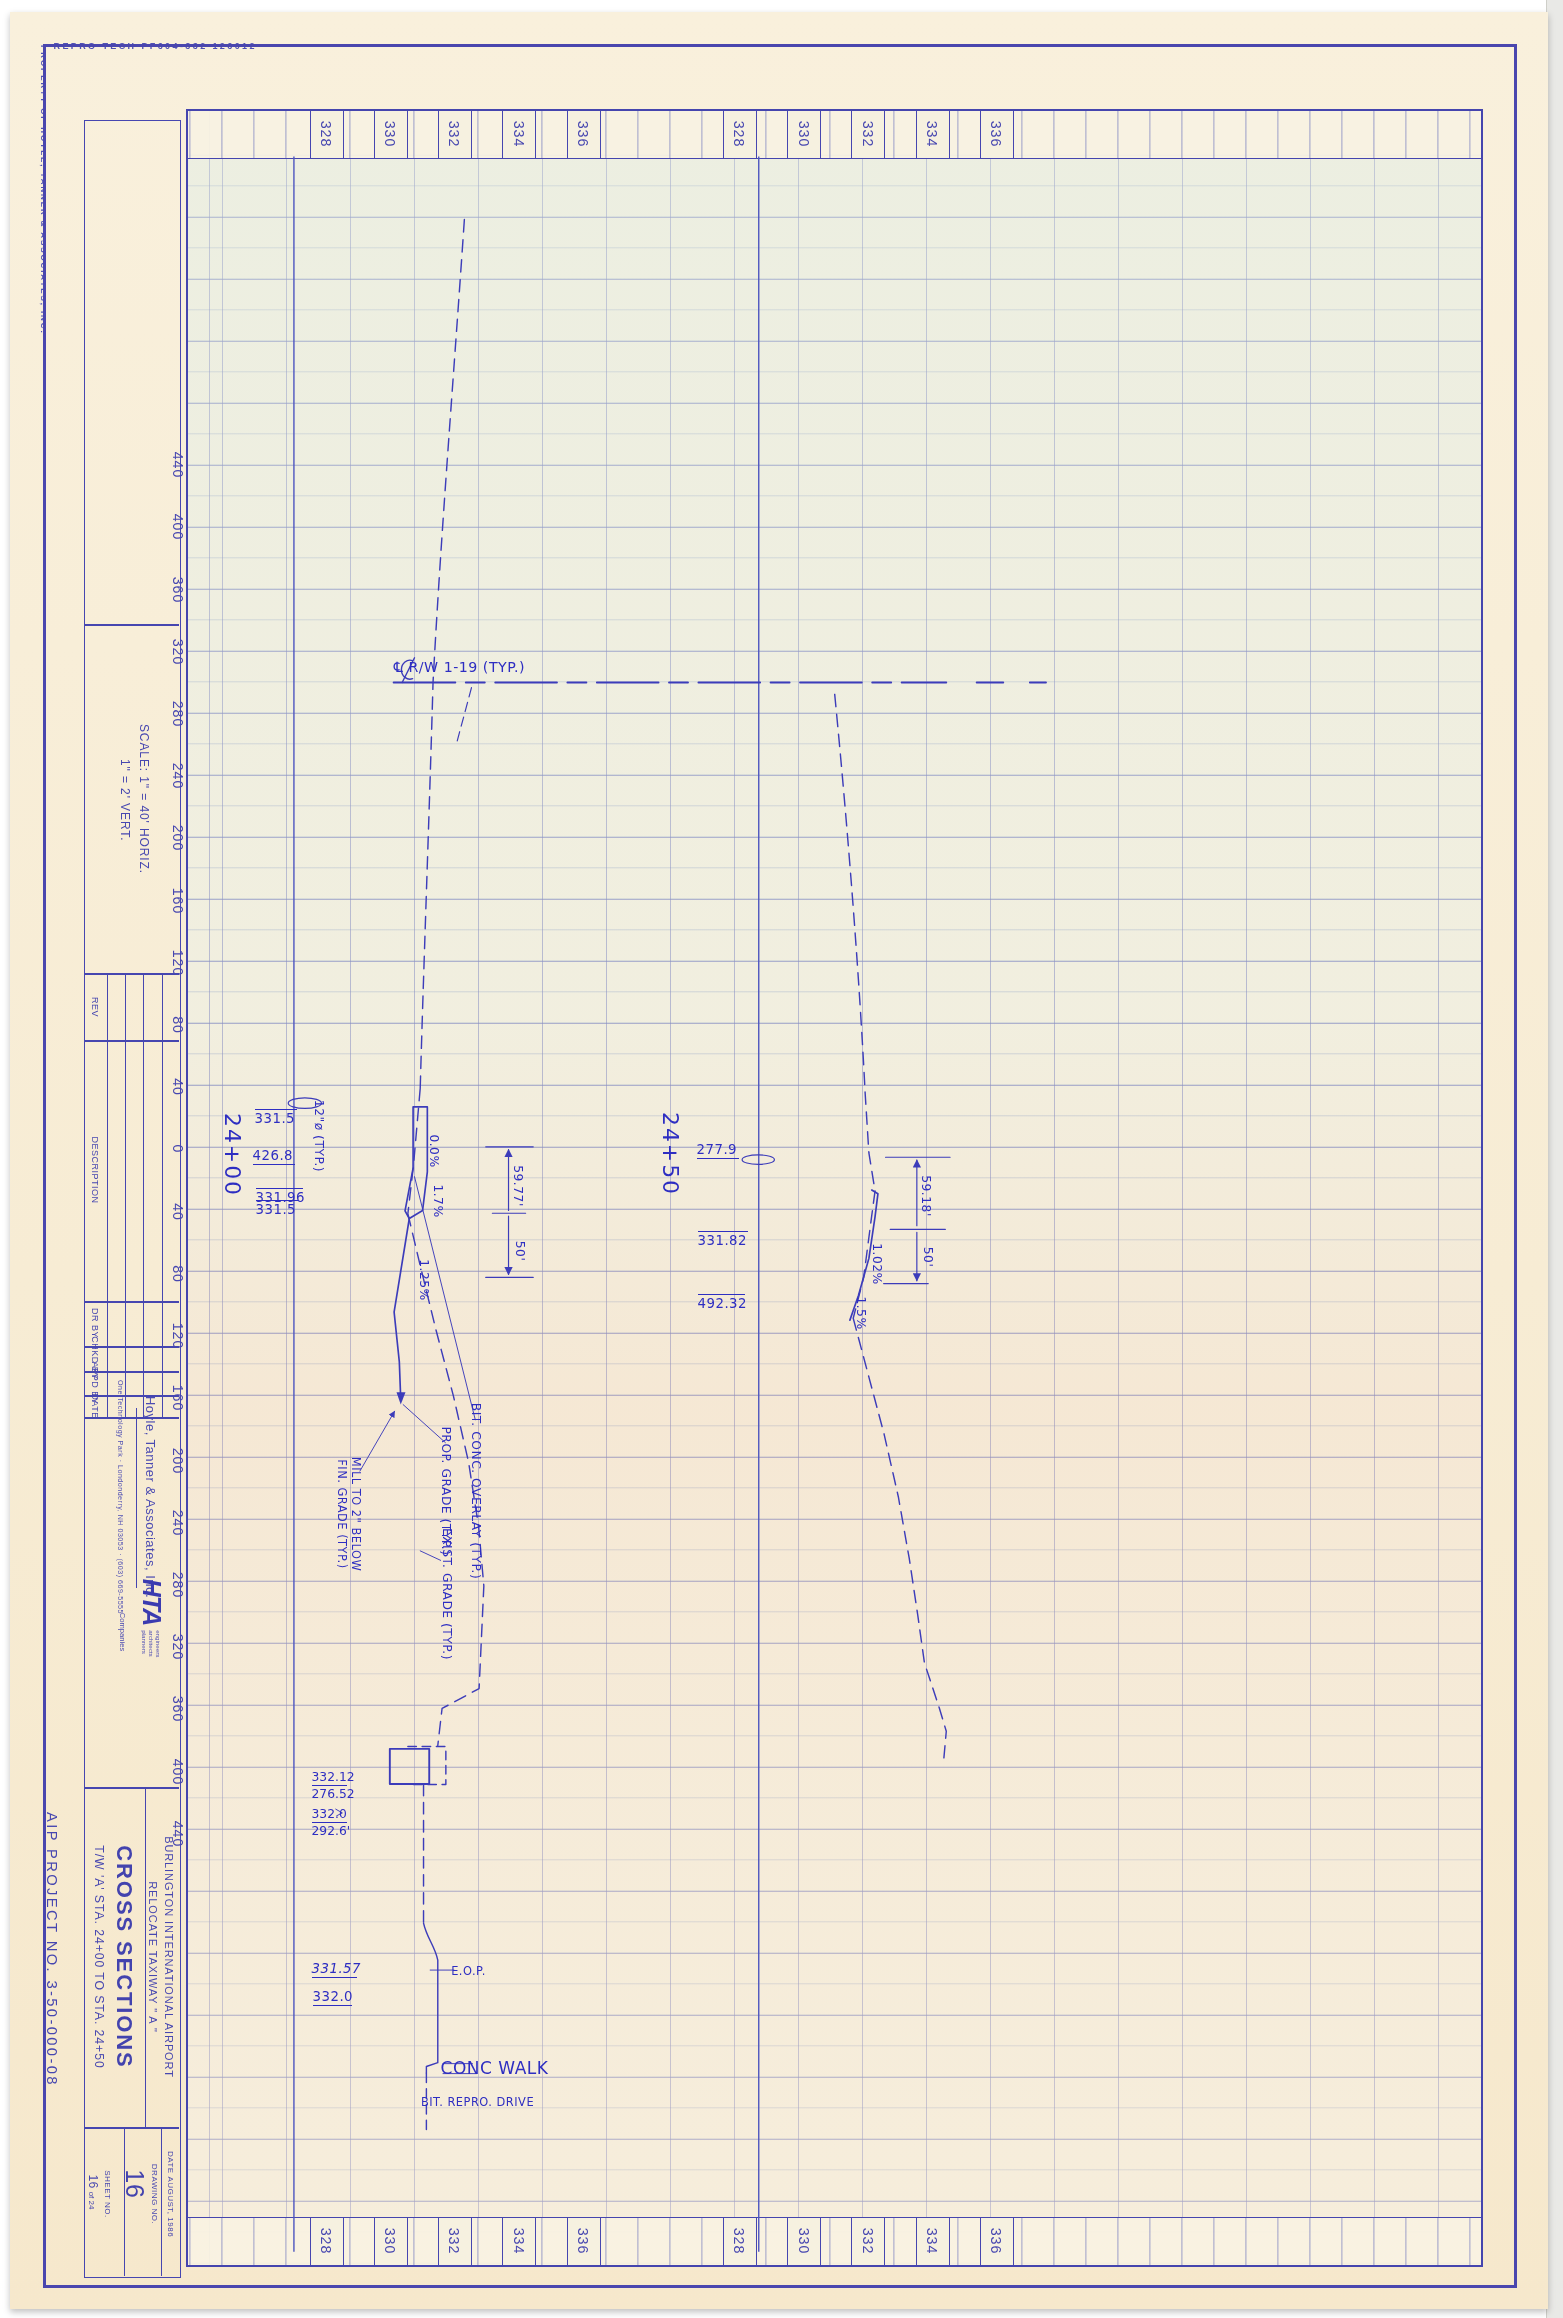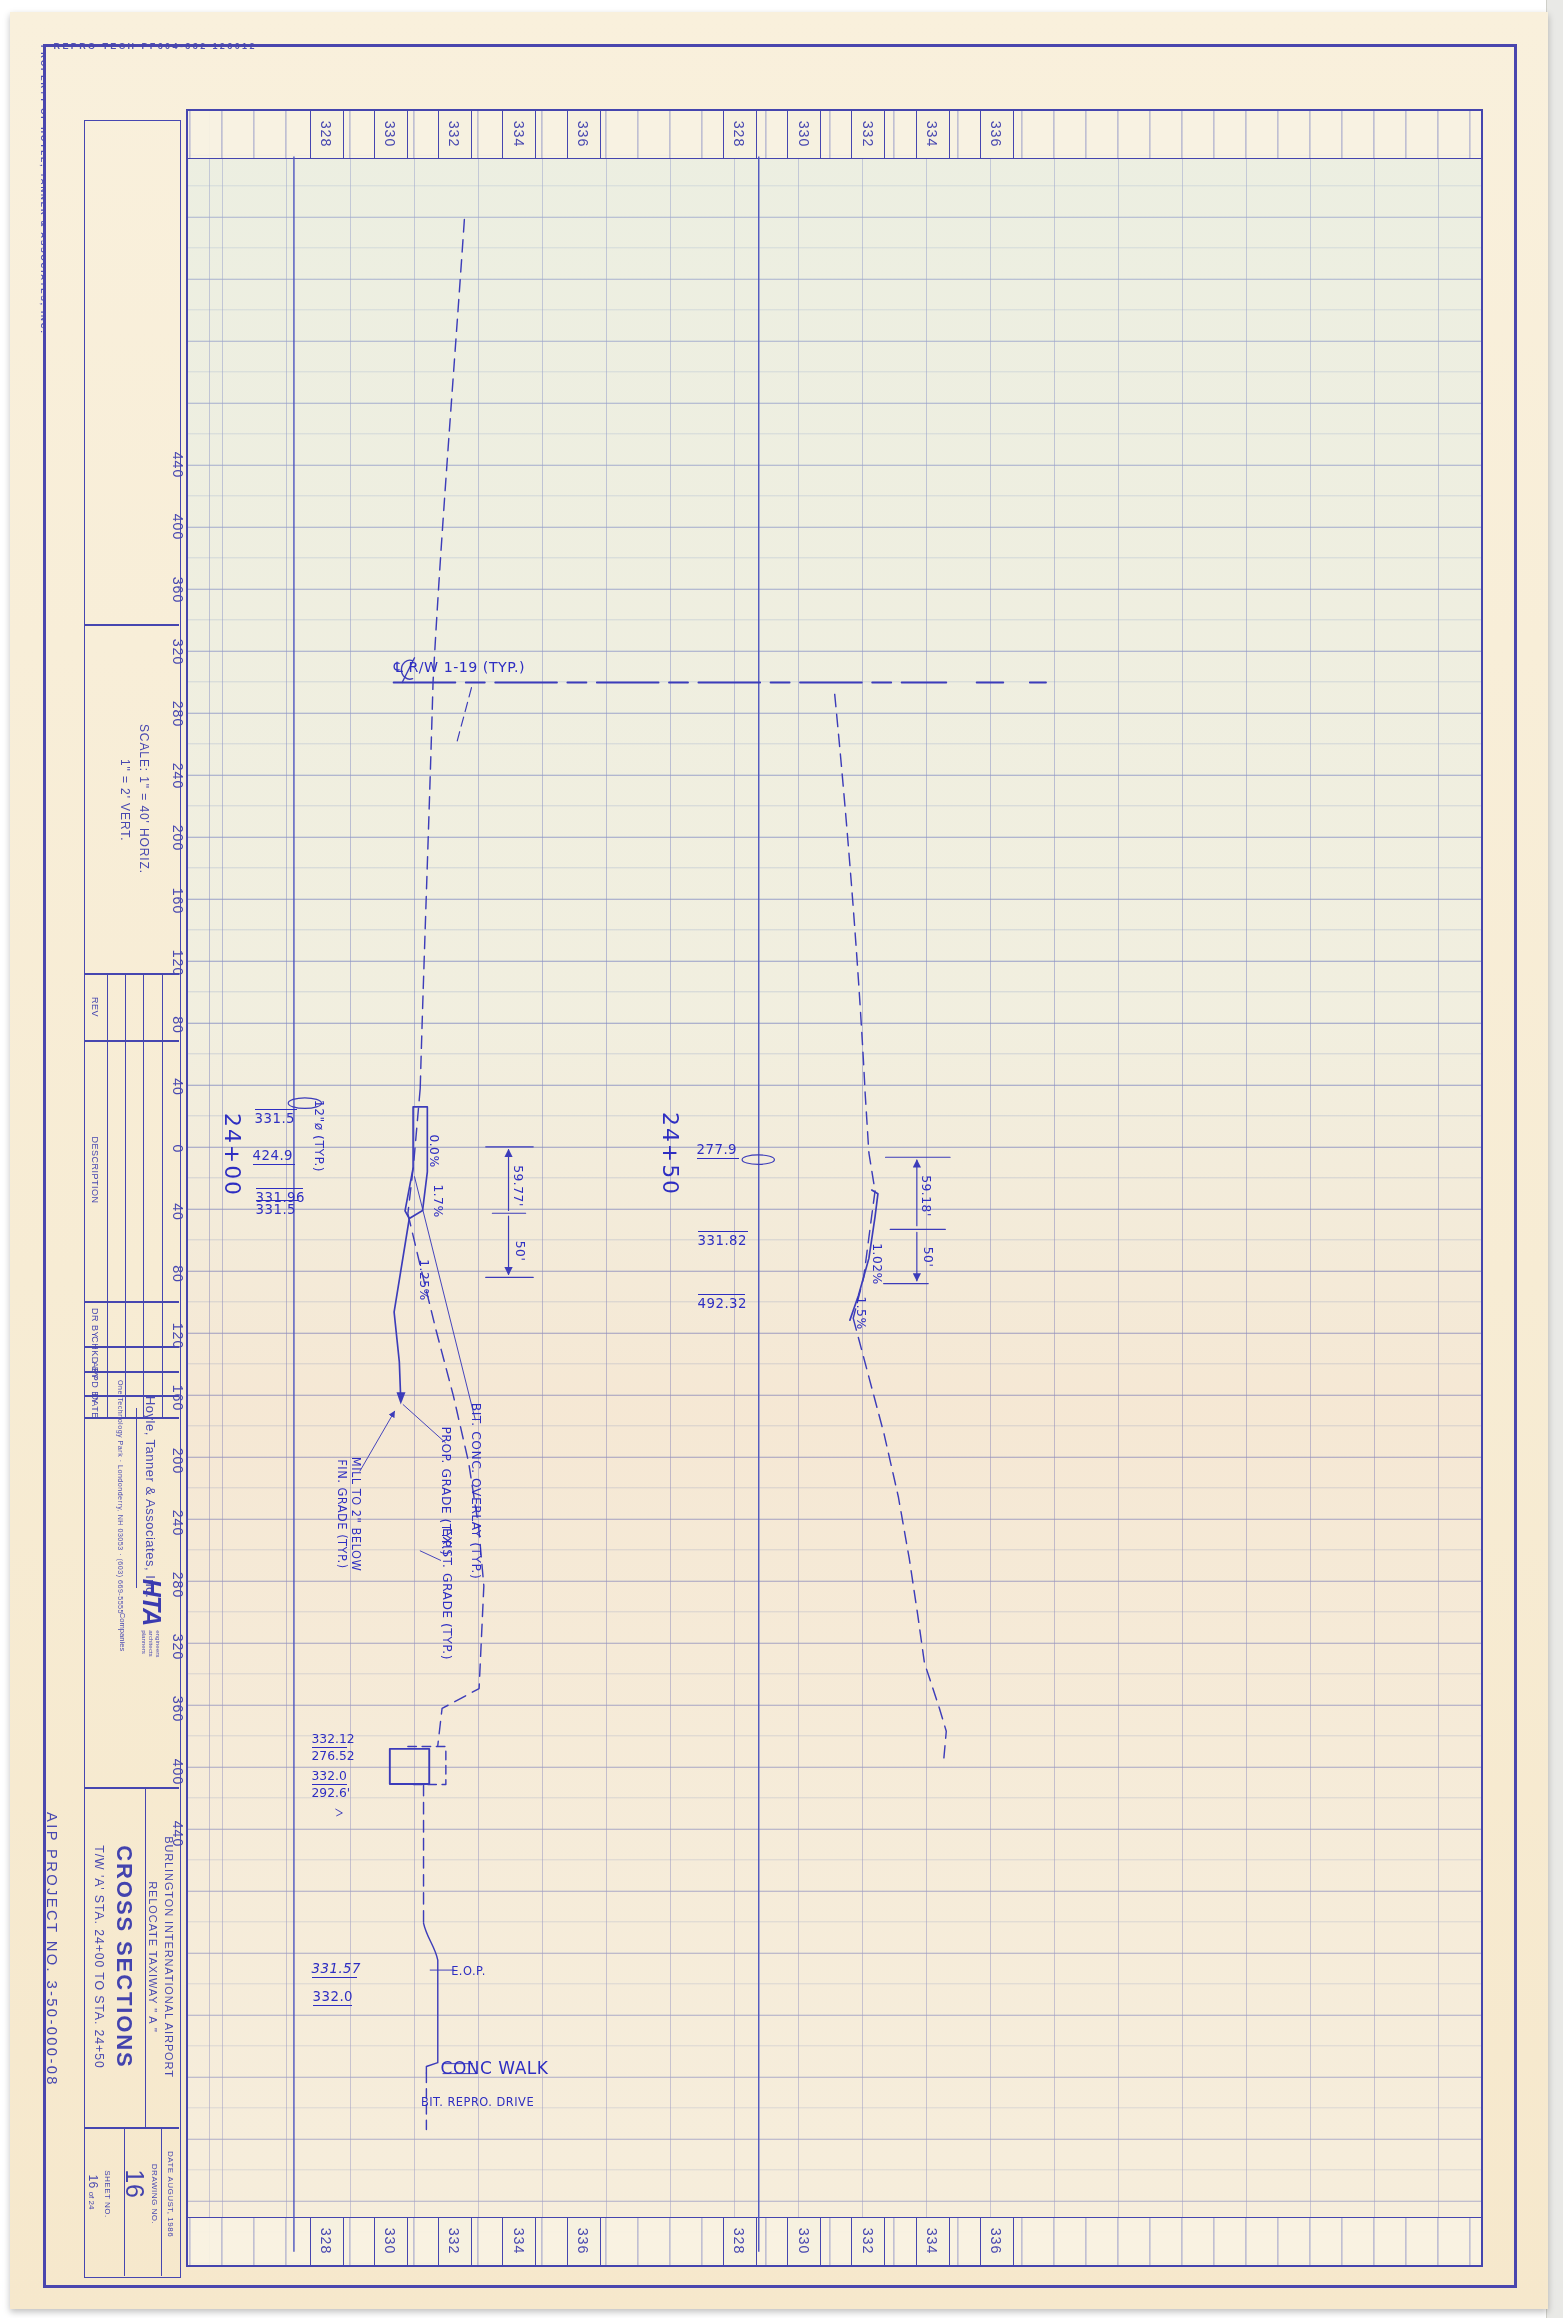--- a/index.html
+++ b/index.html
@@ -29,21 +29,21 @@
   .cell{position:absolute;width:32px;height:47px;border-left:1.4px solid #4646b0;border-right:1.4px solid #4646b0;background:#f6f1e0;}
   
   .rot{transform:translate(-50%,-50%) rotate(90deg);}
   .norot{transform:translate(-50%,-50%);}
   .pos{position:absolute;white-space:pre-line;}
   .print{color:#4747b0;letter-spacing:0.9px;}
   .hand{font-family:"DejaVu Sans",sans-serif;color:#2e2ec2;letter-spacing:0.5px;}
   .tag{position:absolute;font-family:"DejaVu Sans",sans-serif;color:#2e2ec2;font-size:13.3px;letter-spacing:0.5px;}
   .tag.over{border-top:1.4px solid #2e2ec2;padding-top:0.9px;}
   .tag.under{border-bottom:1.4px solid #2e2ec2;padding-bottom:0.9px;}
-  .stack{position:absolute;font-family:"DejaVu Sans",sans-serif;color:#2e2ec2;font-size:12.3px;width:35px;text-align:right;}
+  .stack{position:absolute;font-family:"DejaVu Sans",sans-serif;color:#2e2ec2;font-size:12.3px;width:35px;text-align:right;margin-top:38px;}
   .stack .top{display:block;border-bottom:1.4px solid #2e2ec2;padding-bottom:0.9px;}
   .stack .bot{display:block;padding-top:0.9px;}
   
   .tline{position:absolute;background:#4646b0;}
   .strip{position:absolute;left:74px;top:108px;width:95px;height:2156px;border:1.9px solid #4646b0;}
   .stamp-repro{position:absolute;left:44px;top:28.5px;font-size:9px;letter-spacing:2.4px;color:#5050b4;font-weight:bold;}
   .stamp-property{position:absolute;left:29.4px;top:190px;font-size:8px;letter-spacing:1.9px;color:#5050b4;font-weight:bold;white-space:nowrap;}
   .stamp-aip{position:absolute;font-size:14.7px;letter-spacing:2.4px;color:#4646b0;white-space:nowrap;}
   .co-name{font-size:13px;color:#4b4bb2;letter-spacing:0.5px;white-space:nowrap;}
   .co-addr{font-size:7.1px;color:#5252b4;letter-spacing:0.5px;white-space:nowrap;}
@@ -190,21 +190,21 @@
         <div class="pos hand rot" style="left: 918px; top: 1245px; font-size: 12.3px; white-space: pre-line; text-align: center; letter-spacing: 0.5px;">50'</div>
         <div class="pos hand rot" style="left: 466px; top: 1479px; font-size: 12.3px; white-space: pre-line; text-align: center; letter-spacing: 0.5px;">BIT. CONC. OVERLAY (TYP.)</div>
         <div class="pos hand rot" style="left: 436px; top: 1479px; font-size: 12.3px; white-space: pre-line; text-align: center; letter-spacing: 0.5px;">PROP. GRADE (TYP.)</div>
         <div class="pos hand rot" style="left: 339px; top: 1502px; font-size: 11.4px; white-space: pre-line; text-align: center; letter-spacing: 0.5px;">MILL TO 2" BELOW
 FIN. GRADE (TYP.)</div>
         <div class="pos hand rot" style="left: 437px; top: 1582px; font-size: 12.3px; white-space: pre-line; text-align: center; letter-spacing: 0.5px;">EXIST. GRADE (TYP.)</div>
         <div class="pos hand norot" style="left: 459px; top: 1959px; font-size: 11.4px; white-space: pre-line; text-align: center; letter-spacing: 0.5px;">E.O.P.</div>
         <div class="pos hand norot" style="left: 485px; top: 2056px; font-size: 17px; white-space: pre-line; text-align: center; letter-spacing: 0.5px;">CONC WALK</div>
         <div class="pos hand norot" style="left: 468px; top: 2090px; font-size: 11.4px; white-space: pre-line; text-align: center; letter-spacing: 0.5px;">BIT. REPRO. DRIVE</div>
         <div class="tag over" style="left: 245px; top: 1097px; width: 42px;">331.5</div>
-        <div class="tag under" style="left: 243px; top: 1136px; width: 42px;">424.9</div>
+        <div class="tag under" style="left: 243px; top: 1136px; width: 42px;">426.8</div>
         <div class="tag over" style="left: 246px; top: 1188px; width: 42px;">331.5</div>
         <div class="tag over" style="left: 246px; top: 1176px; width: 47px;">331.96</div>
         <div class="tag under" style="left: 687px; top: 1130px; width: 42px;">277.9</div>
         <div class="tag over" style="left: 688px; top: 1219px; width: 50px;">331.82</div>
         <div class="tag over" style="left: 688px; top: 1282px; width: 47px;">492.32</div>
         <div class="tag under" style="left: 302px; top: 1949px; width: 45px; font-style: italic;">331.57</div>
         <div class="tag under" style="left: 303px; top: 1977px; width: 39px;">332.0</div>
         <div class="stack" style="left: 302px; top: 1720px;">
           <span class="top">332.12</span>
           <span class="bot">276.52</span>

